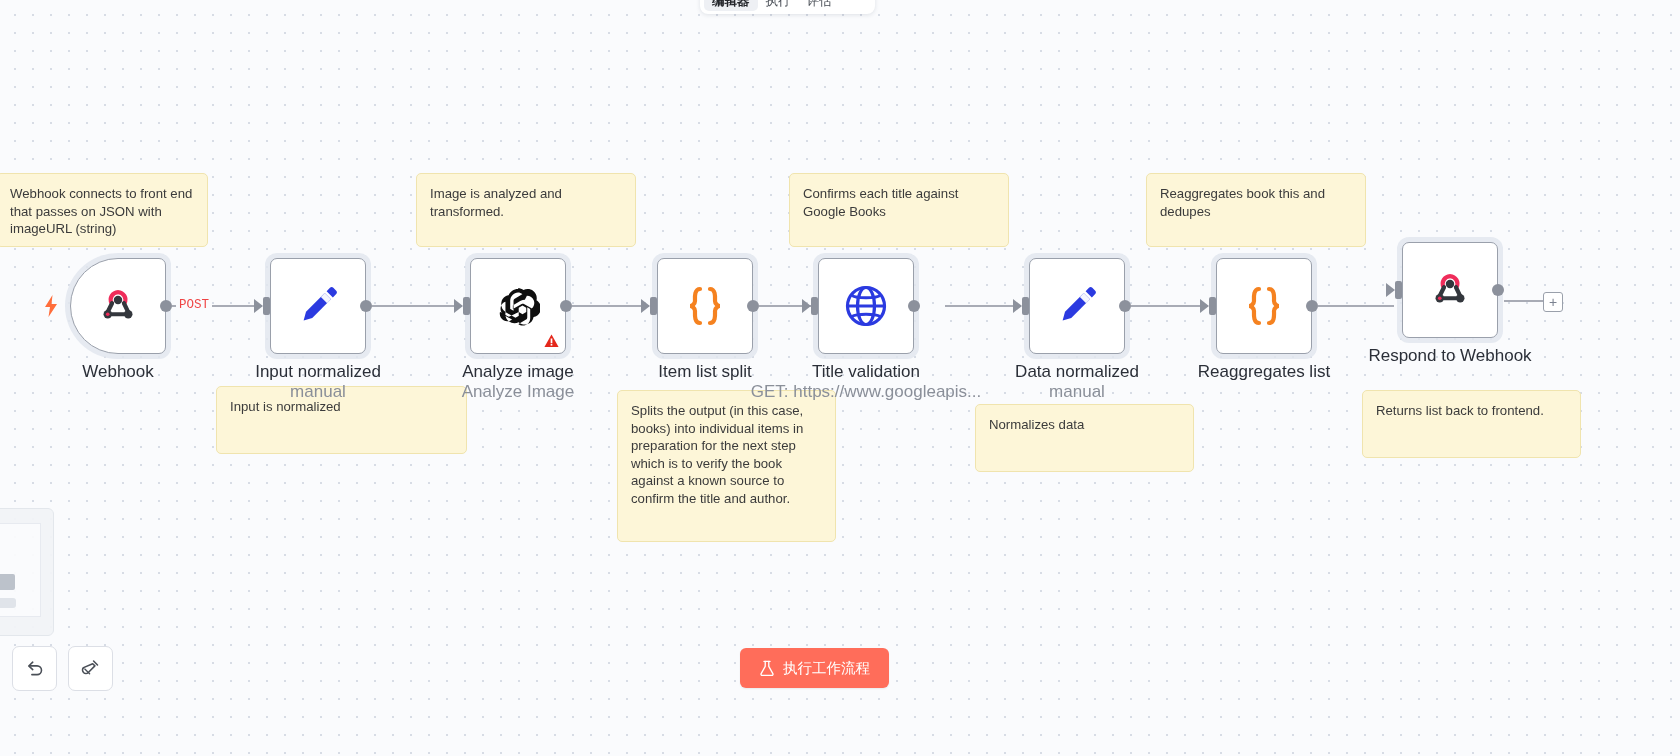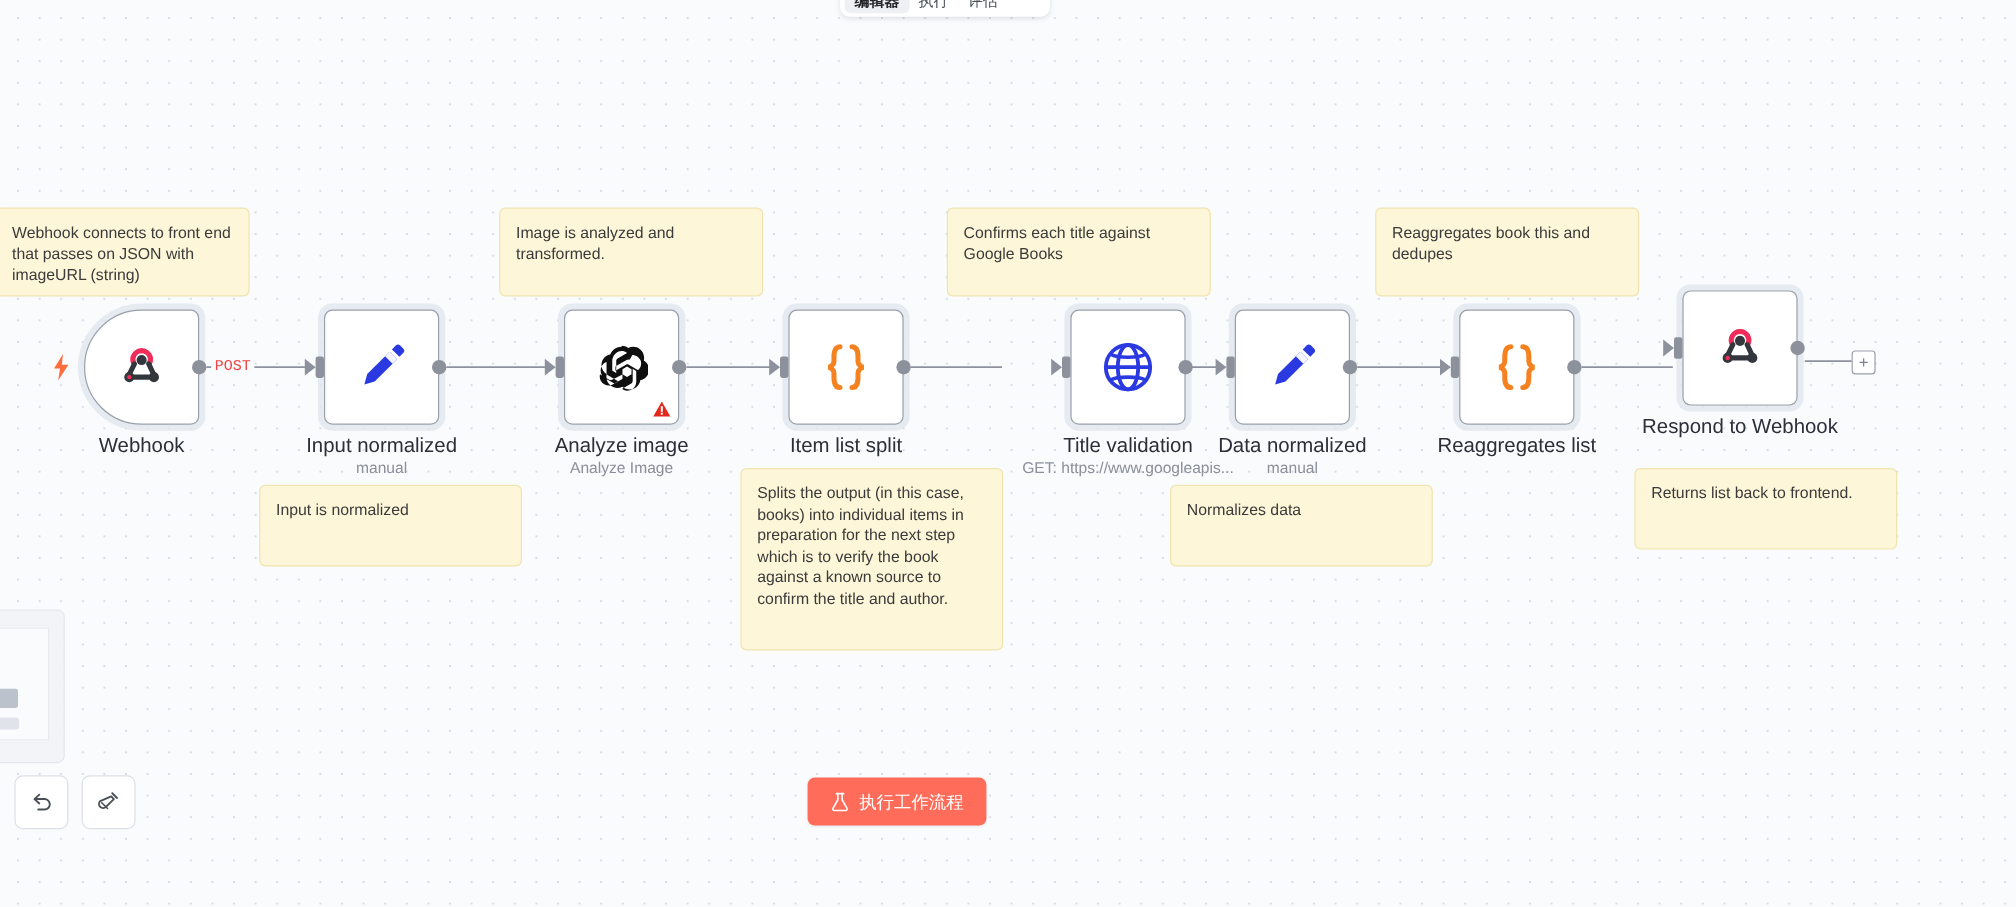--- a/index.html
+++ b/index.html
@@ -76,21 +76,21 @@
   }
   .node .label{
     position:absolute;left:50%;transform:translateX(-50%);
     top:104px;
     font-size:17px;color:#2b2f38;white-space:nowrap;
     text-align:center;
   }
   .node .sublabel{
     position:absolute;left:50%;transform:translateX(-50%);
     top:124px;
-    font-size:13px;color:#8a8f99;white-space:nowrap;
+    font-size:17px;color:#8a8f99;white-space:nowrap;
     text-align:left;
   }
   
   .port-out{
     position:absolute;right:-7px;top:50%;margin-top:-6px;
     width:12px;height:12px;border-radius:50%;background:#8c919c;
   }
   .port-in{
     position:absolute;left:-8px;top:50%;margin-top:-9px;
     width:7px;height:18px;border-radius:2px;background:#8c919c;
@@ -143,21 +143,21 @@
     width:43px;height:43px;
     background:#ffffff;border:1px solid #dcdfe6;border-radius:7px;
     z-index:21;
     display:flex;align-items:center;justify-content:center;
   }
   #btn-undo{left:12px;}
   #btn-tidy{left:68px;}
 
   
   #execute-btn{
-    position:absolute;left:673px;top:648px;
+    position:absolute;left:740px;top:648px;
     height:40px;padding:0 19px;
     background:#ff6d5a;border:none;border-radius:6px;
     color:#ffffff;font-size:14.5px;
     display:flex;align-items:center;gap:8px;
     box-shadow:0 1px 2px rgba(0,0,0,.07);
     z-index:22;cursor:pointer;
     font-family:"Liberation Sans", sans-serif;
   }
 </style>
 </head>
@@ -174,21 +174,21 @@
 </div>
 
 <div class="sticky" style="left:-4px;top:173px;width:212px;height:74px;">Webhook connects to front end that passes on JSON with imageURL (string)</div>
 
 <div class="sticky" style="left:416px;top:173px;width:220px;height:74px;">Image is analyzed and transformed.</div>
 
 <div class="sticky" style="left:789px;top:173px;width:220px;height:74px;">Confirms each title against Google Books</div>
 
 <div class="sticky" style="left:1146px;top:173px;width:220px;height:74px;">Reaggregates book this and dedupes</div>
 
-<div class="sticky" style="left:216px;top:404px;width:219px;height:68px;">Input is normalized</div>
+<div class="sticky" style="left:216px;top:386px;width:251px;height:68px;">Input is normalized</div>
 
 <div class="sticky" style="left:617px;top:390px;width:219px;height:152px;">Splits the output (in this case, books) into individual items in preparation for the next step which is to verify the book against a known source to confirm the title and author.</div>
 
 <div class="sticky" style="left:975px;top:404px;width:219px;height:68px;">Normalizes data</div>
 
 <div class="sticky" style="left:1362px;top:390px;width:219px;height:68px;">Returns list back to frontend.</div>
 
 <svg id="wires" width="1680" height="756">
   <g stroke="#8c919c" stroke-width="1.5" fill="none">
     <line x1="172" y1="306" x2="262" y2="306"></line>
@@ -266,21 +266,21 @@
     <div class="port-in"></div>
     <svg width="52" height="52" viewBox="0 0 52 52">
       <path d="M21 9 C15 9 16 18 16 21 C16 24 13 26 11 26 C13 26 16 28 16 31 C16 34 15 43 21 43" fill="none" stroke="#f58220" stroke-width="4.2" stroke-linecap="round"></path>
       <path d="M31 9 C37 9 36 18 36 21 C36 24 39 26 41 26 C39 26 36 28 36 31 C36 34 37 43 31 43" fill="none" stroke="#f58220" stroke-width="4.2" stroke-linecap="round"></path>
     </svg>
     <div class="port-out"></div>
   </div>
   <div class="label">Item list split</div>
 </div>
 
-<div class="node" style="left:892px;top:258px;text-decoration:underline;">
+<div class="node" style="left:818px;top:258px;text-decoration:underline;">
   <div class="box">
     <div class="port-in"></div>
     <svg width="48" height="48" viewBox="0 0 48 48">
       <circle cx="24" cy="24" r="18.5" fill="none" stroke="#2b3ae0" stroke-width="3.2"></circle>
       <ellipse cx="24" cy="24" rx="8.5" ry="18.5" fill="none" stroke="#2b3ae0" stroke-width="3.2"></ellipse>
       <line x1="5.5" y1="24" x2="42.5" y2="24" stroke="#2b3ae0" stroke-width="3.2"></line>
       <path d="M10 13.5 C14.5 16.5 33.5 16.5 38 13.5" fill="none" stroke="#2b3ae0" stroke-width="3.0"></path>
       <path d="M10 34.5 C14.5 31.5 33.5 31.5 38 34.5" fill="none" stroke="#2b3ae0" stroke-width="3.0"></path>
     </svg>
     <div class="port-out"></div>

